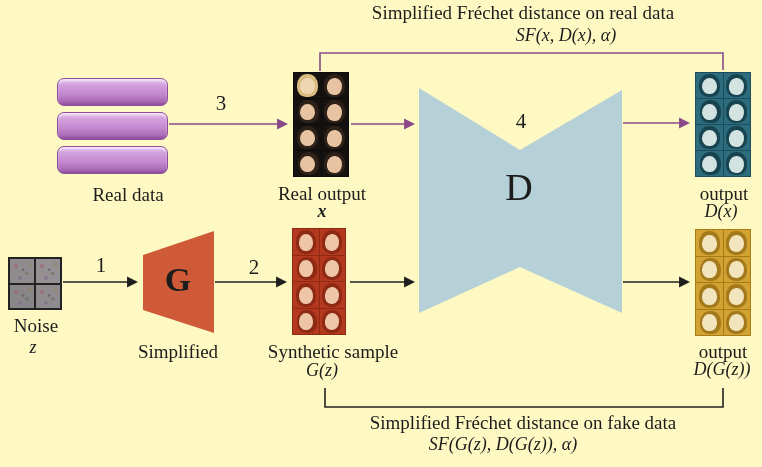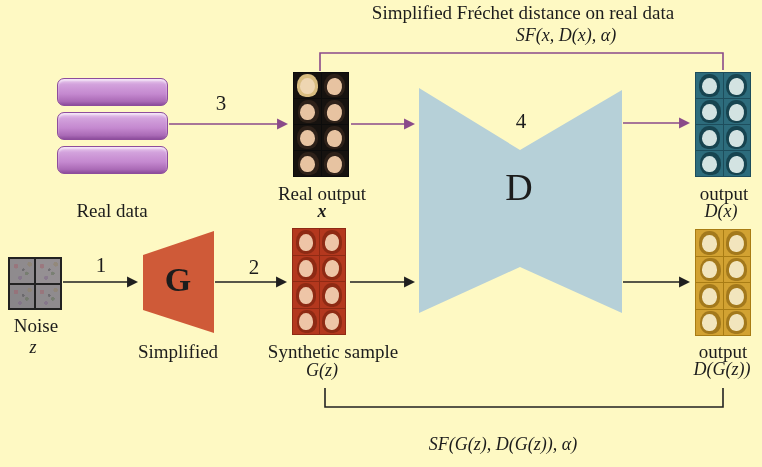--- a/index.html
+++ b/index.html
@@ -89,21 +89,21 @@
   </svg>
 
   <div class="lbl" style="left:523px;top:3px;">Simplified Fréchet distance on real data</div>
   <div class="lbl math" style="left:522px;top:26px;margin-left:44px;">SF(x, D(x), α)</div>
 
   <div>
     <div class="bar" style="top:78px;"></div>
     <div class="bar" style="top:112px;"></div>
     <div class="bar" style="top:146px;"></div>
   </div>
-  <div class="lbl" style="left:112px;top:185px;margin-top:16px;">Real data</div>
+  <div class="lbl" style="left:128px;top:185px;">Real data</div>
 
   <div class="lbl num" style="left:221px;top:92px;">3</div>
   <div class="lbl num" style="left:521px;top:110px;">4</div>
   <div class="lbl num" style="left:101px;top:254px;">1</div>
   <div class="lbl num" style="left:254px;top:256px;">2</div>
 
   <div class="grid g-real">
     <div class="cell"></div>
       <div class="cell"></div>
     <div class="cell"></div>
@@ -162,15 +162,16 @@
     <div class="cell"></div>
       <div class="cell"></div>
     <div class="cell"></div>
       <div class="cell"></div>
     <div class="cell"></div>
       <div class="cell"></div>
   </div>
   <div class="lbl" style="left:322px;top:342px;margin-left:11px;">Synthetic sample</div>
   <div class="lbl math" style="left:322px;top:361px;">G(z)</div>
 
+  <div class="lbl" style="left:523px;top:413px;">Simplified Fréchet distance on fake data</div>
   <div class="lbl math" style="left:503px;top:435px;">SF(G(z), D(G(z)), α)</div>
 
 </div>
 
 </body></html>

